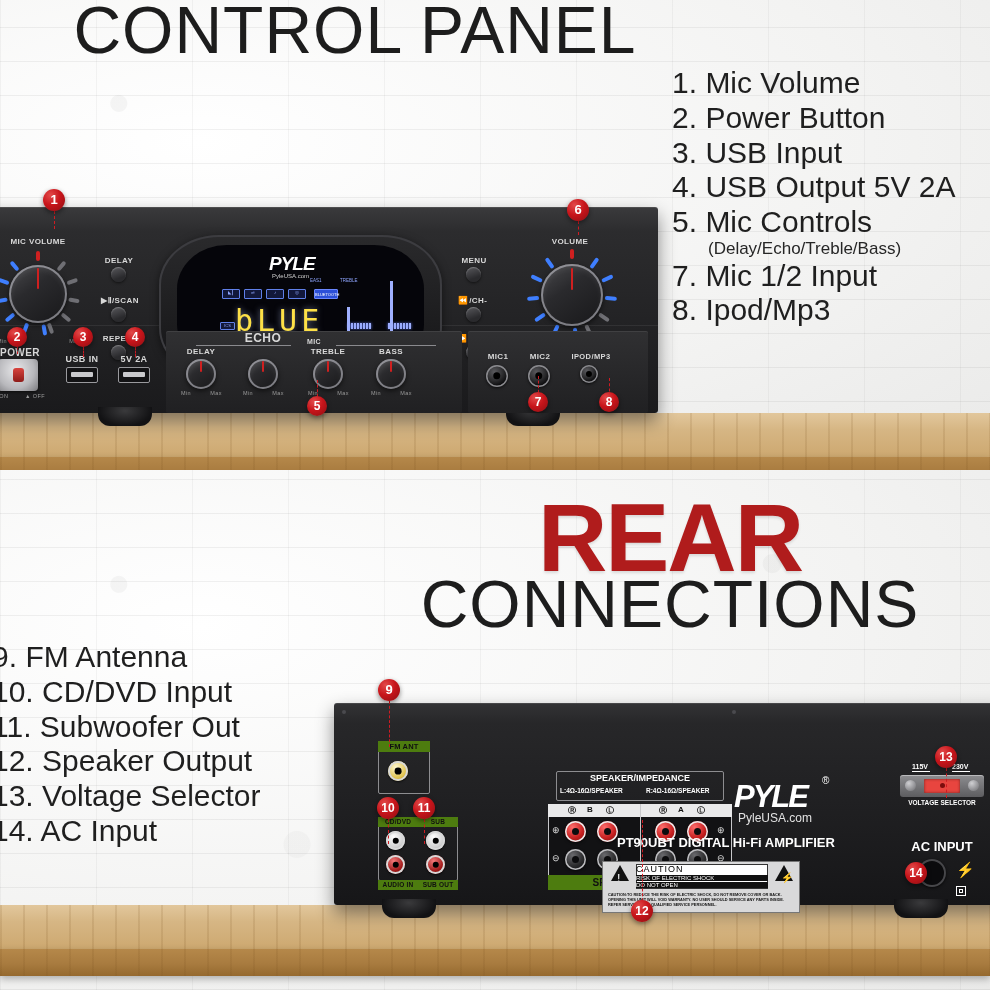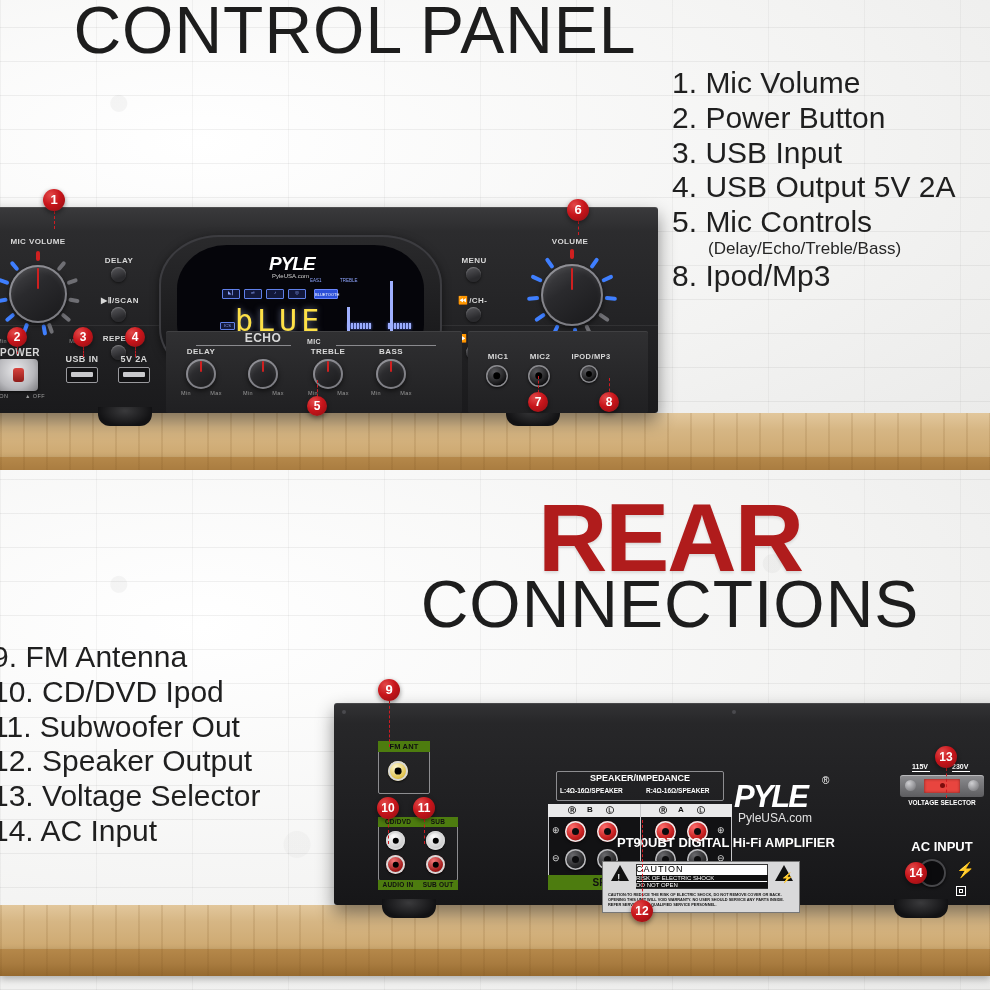--- a/index.html
+++ b/index.html
@@ -174,20 +174,21 @@
   <span class="h-sub">CONTROL PANEL</span>
 </div>
 
 <div class="legend" id="front-legend">
   <div class="li"><span>1.</span> <span>Mic Volume</span></div>
   <div class="li"><span>2.</span> <span>Power Button</span></div>
   <div class="li"><span>3.</span> <span>USB Input</span></div>
   <div class="li"><span>4.</span> <span>USB Output 5V 2A</span></div>
   <div class="li"><span>5.</span> <span>Mic Controls</span></div>
   <div class="sub">(Delay/Echo/Treble/Bass)</div>
+  <div class="li"><span>7.</span> <span>Mic 1/2 Input</span></div>
   <div class="li"><span>8.</span> <span>Ipod/Mp3</span></div>
 </div>
 
 <div class="shelf" style="top:413px;">
   <div class="top">
       <div class="grain"></div>
     </div>
   <div class="edge">
       <div class="grain"></div>
     </div>
@@ -397,21 +398,21 @@
 
 <div class="wall" style="top:470px; height:520px;"></div>
 
 <div class="heading" id="rear-heading">
   <span class="h-big">REAR</span>
   <span class="h-sub">CONNECTIONS</span>
 </div>
 
 <div class="legend" id="rear-legend">
   <div class="li"><span>9.</span> <span>FM Antenna</span></div>
-  <div class="li"><span>10.</span> <span>CD/DVD Ipod</span></div>
+  <div class="li"><span>10.</span> <span>CD/DVD Input</span></div>
   <div class="li"><span>11.</span> <span>Subwoofer Out</span></div>
   <div class="li"><span>12.</span> <span>Speaker Output</span></div>
   <div class="li"><span>13.</span> <span>Voltage Selector</span></div>
   <div class="li"><span>14.</span> <span>AC Input</span></div>
 </div>
 
 <div class="shelf" style="top:905px;">
   <div class="top">
       <div class="grain"></div>
     </div>

